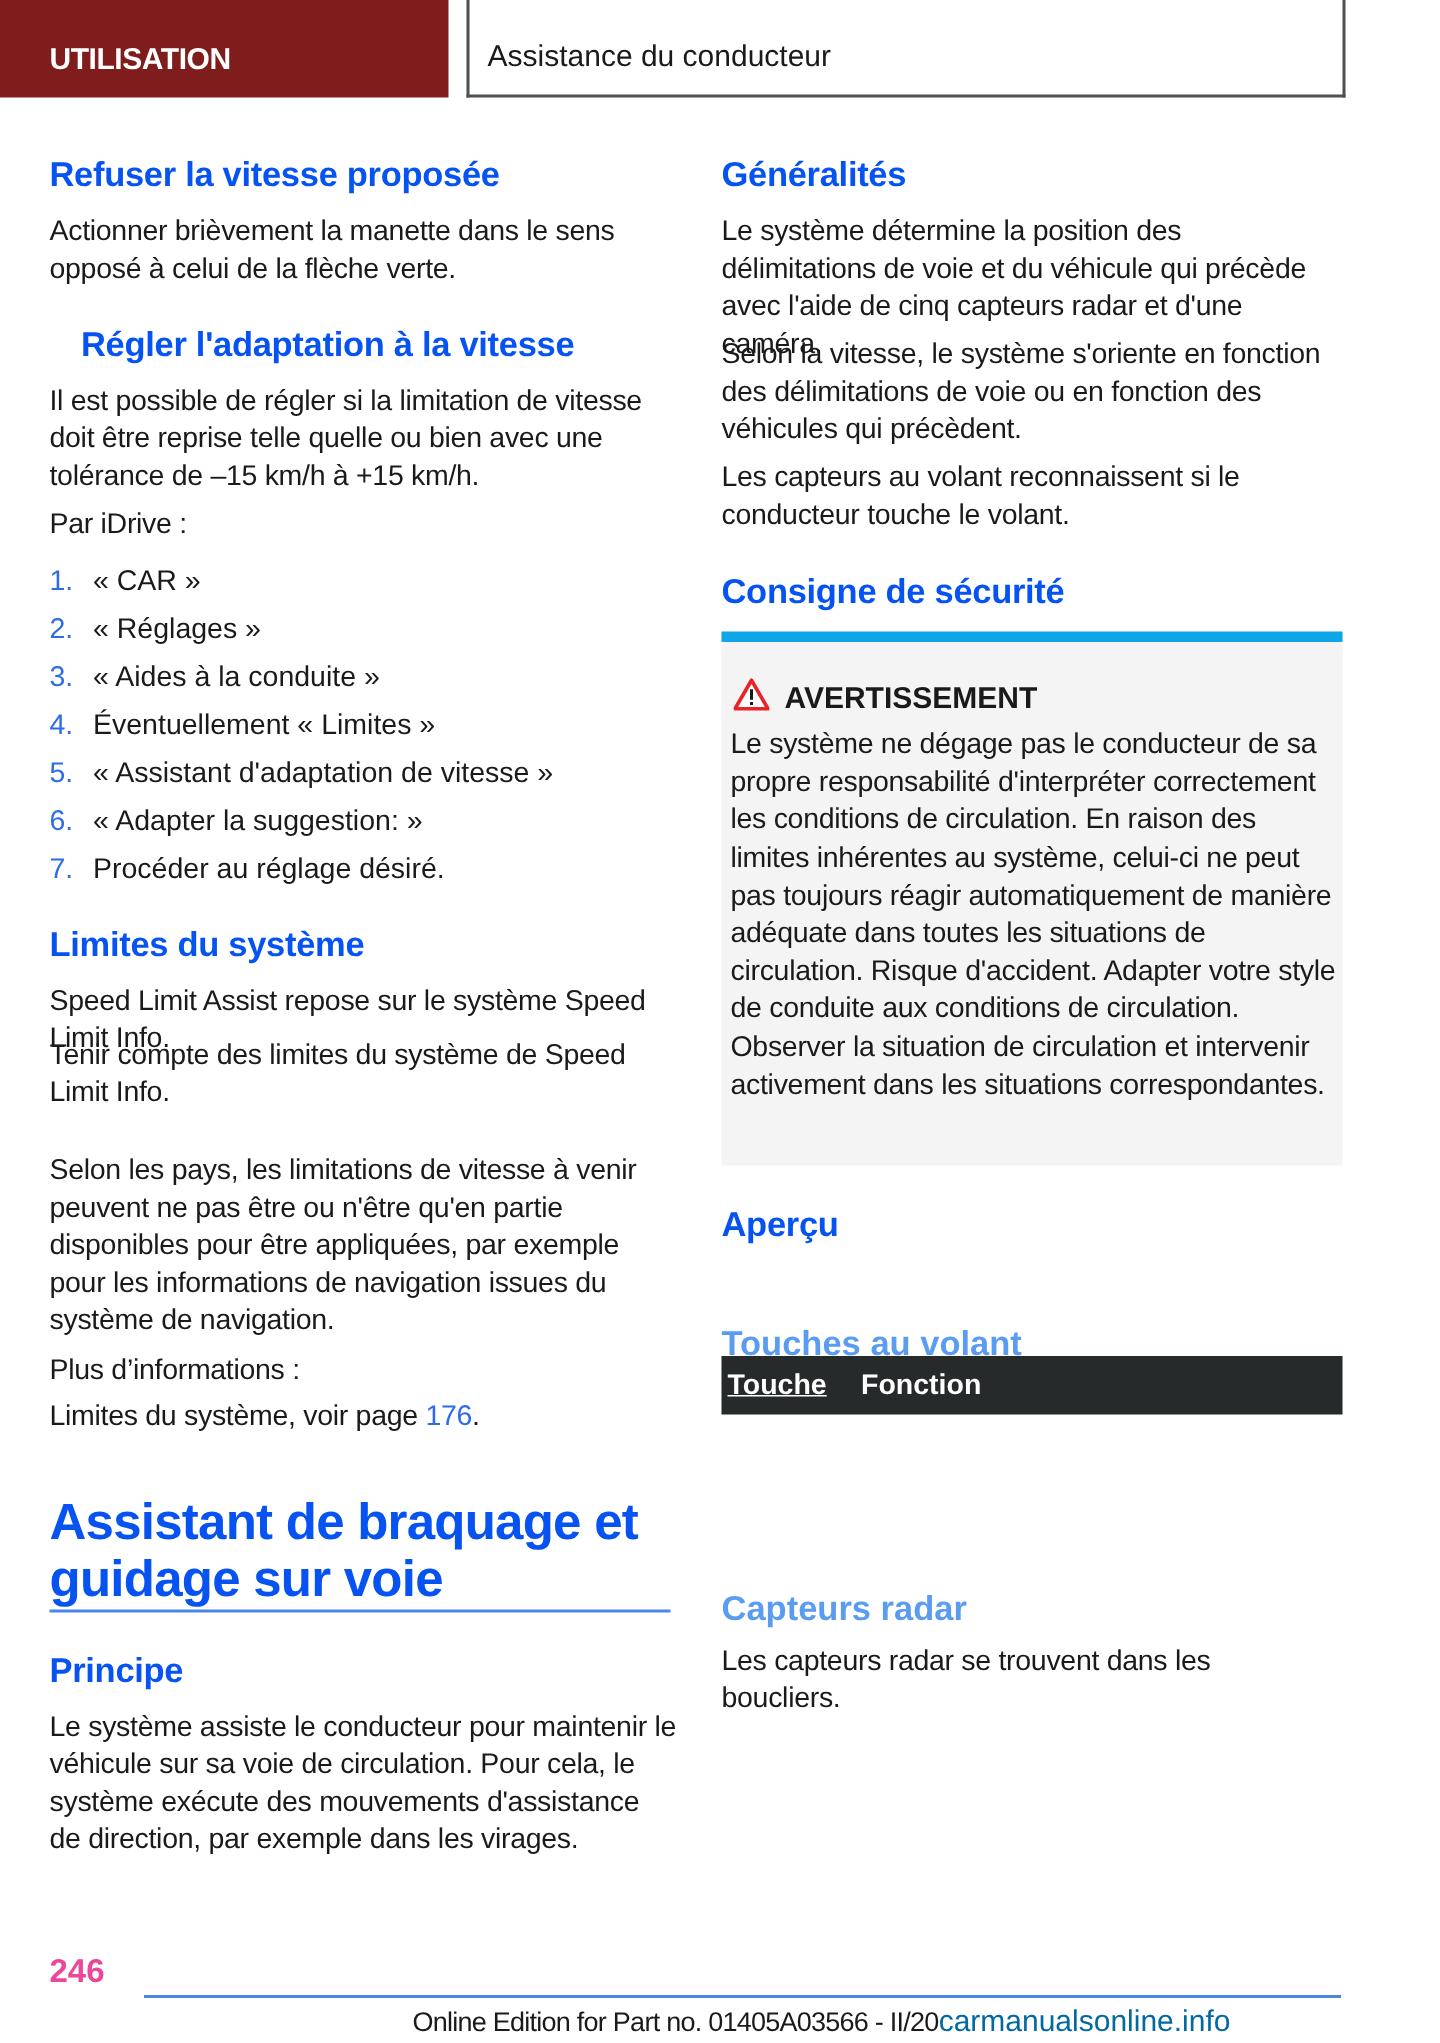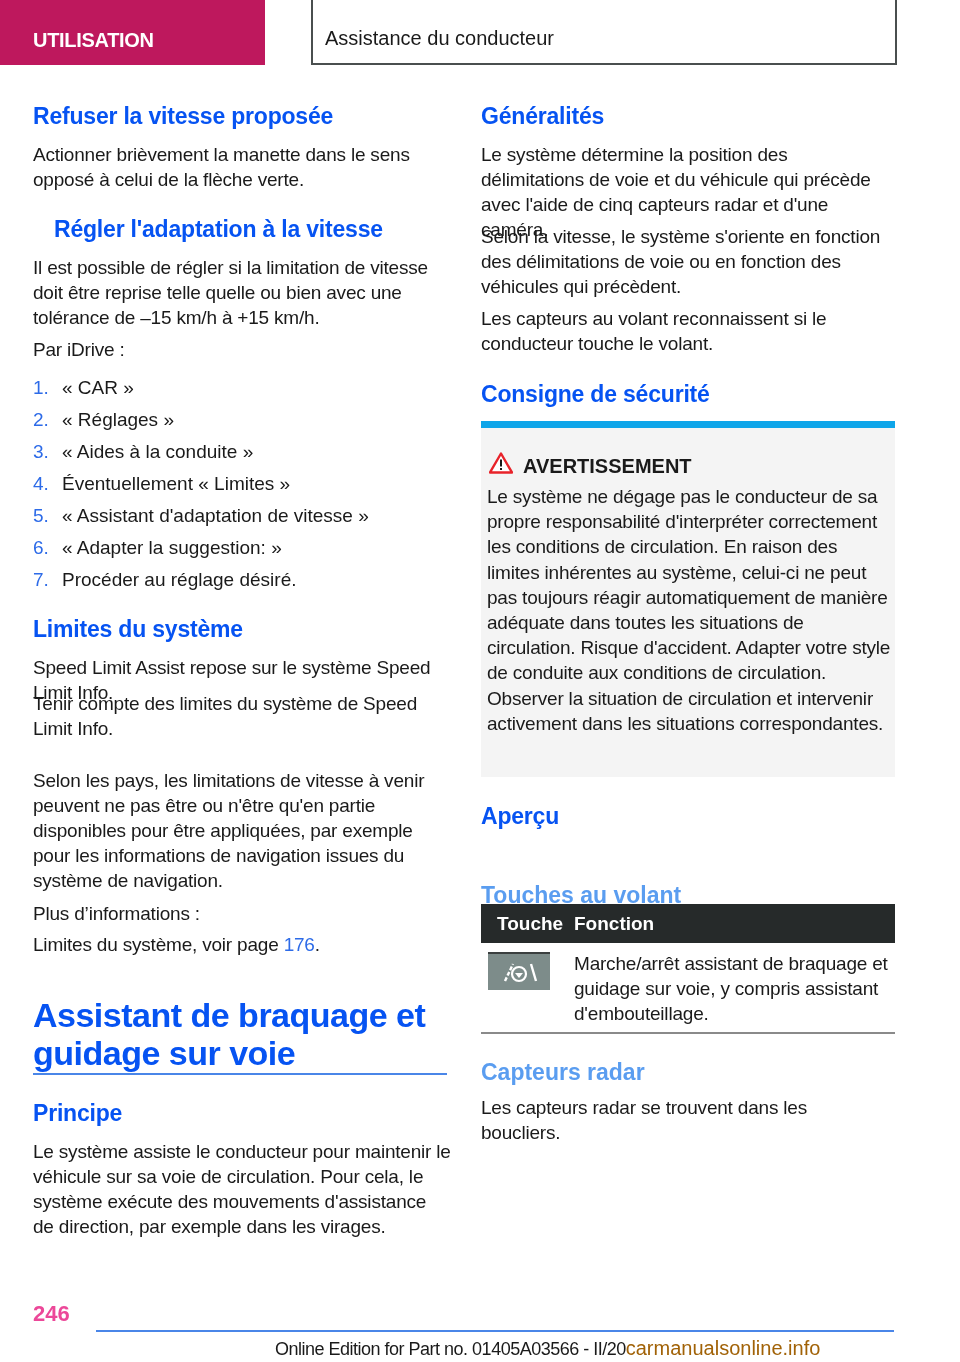--- a/index.html
+++ b/index.html
@@ -2,22 +2,22 @@
 <html><head>
 <meta charset="utf-8">
 <style>
   html, body { margin: 0; padding: 0; background: #ffffff; }
   body {
     width: 960px; height: 1362px; position: relative; overflow: hidden;
     font-family: "Liberation Sans", "DejaVu Sans", sans-serif;
     color: #1a1a1a;
   }
   .header-tab {
-    position: absolute; left: 0; top: 0; width: 265px; height: 65px;
-    background: #be185d;
+    position: absolute; left: 0; top: 0; width: 299px; height: 65px;
+    background: #7f1d1d;
   }
   .header-tab span {
     position: absolute; left: 33px; top: 29px;
     color: #ffffff; font-weight: bold; font-size: 20px; letter-spacing: -0.3px;
   }
   .header-box {
     position: absolute; left: 311px; top: -2px; width: 582px; height: 65px;
     border: 2px solid #4a4f4f; border-top: none; background: #ffffff;
   }
   .header-box span {
@@ -74,21 +74,21 @@
     letter-spacing: -0.2px;
   }
   .page-num {
     position: absolute; left: 33px; top: 1301px; font-weight: bold; font-size: 22px; color: #ec4899;
   }
   .footer-rule { position: absolute; left: 96px; top: 1330px; width: 798px; height: 2px; background: #4a86e8; }
   .footer-text {
     position: absolute; left: 275px; top: 1337px; font-size: 18px; color: #1a1a1a; white-space: nowrap;
     letter-spacing: -0.5px;
   }
-  .footer-watermark { color: #a16207; font-size: 20px; letter-spacing: 0; margin-top: 12px; }
+  .footer-watermark { color: #0369a1; font-size: 20px; letter-spacing: 0; margin-top: 12px; }
 </style>
 </head>
 <body>
 
 <div class="header-tab">
   <span>UTILISATION</span>
 </div>
 <div class="header-box">
   <span>Assistance du conducteur</span>
 </div>
@@ -169,33 +169,22 @@
   <div class="warn-text">Le système ne dégage pas le conducteur de sa propre responsabilité d'interpréter correctement les conditions de circulation. En raison des limites inhérentes au système, celui-ci ne peut pas toujours réagir automatiquement de manière adéquate dans toutes les situations de circulation. Risque d'accident. Adapter votre style de conduite aux conditions de circulation. Observer la situation de circulation et intervenir activement dans les situations correspondantes.</div>
 </div>
 
 <div class="col col-right">
   <h2 class="h2" style="top:803px;">Aperçu</h2>
   <h3 class="h3" style="top:882px;">Touches au volant</h3>
 </div>
 
 <div class="tbl">
   <div class="tbl-head">
-    <span style="left:16px;">Touche</span>
+    <span style="left:4px;text-decoration:underline;">Touche</span>
     <span style="left:93px;">Fonction</span>
-  </div>
-  <div class="tbl-row" style="height:91px;">
-    <div class="key-img">
-      <svg width="62" height="36" viewBox="0 0 62 36">
-        <line x1="17" y1="27" x2="25" y2="10" stroke="#ffffff" stroke-width="2.4" stroke-dasharray="4,2"></line>
-        <line x1="43" y1="10" x2="48" y2="27" stroke="#ffffff" stroke-width="2.4"></line>
-        <circle cx="31" cy="20" r="7" fill="none" stroke="#ffffff" stroke-width="2.2"></circle>
-        <path d="M27,19 L35,19 L31,24 Z" fill="#ffffff"></path>
-      </svg>
-    </div>
-    <div class="tbl-fn">Marche/arrêt assistant de braquage et guidage sur voie, y compris assistant d'embouteillage.</div>
   </div>
 </div>
 
 <div class="col col-right">
   <h3 class="h3" style="top:1059px;">Capteurs radar</h3>
   <p class="p" style="top:1095px; width:390px;">Les capteurs radar se trouvent dans les boucliers.</p>
 </div>
 
 <div class="page-num">246</div>
 <div class="footer-rule"></div>

